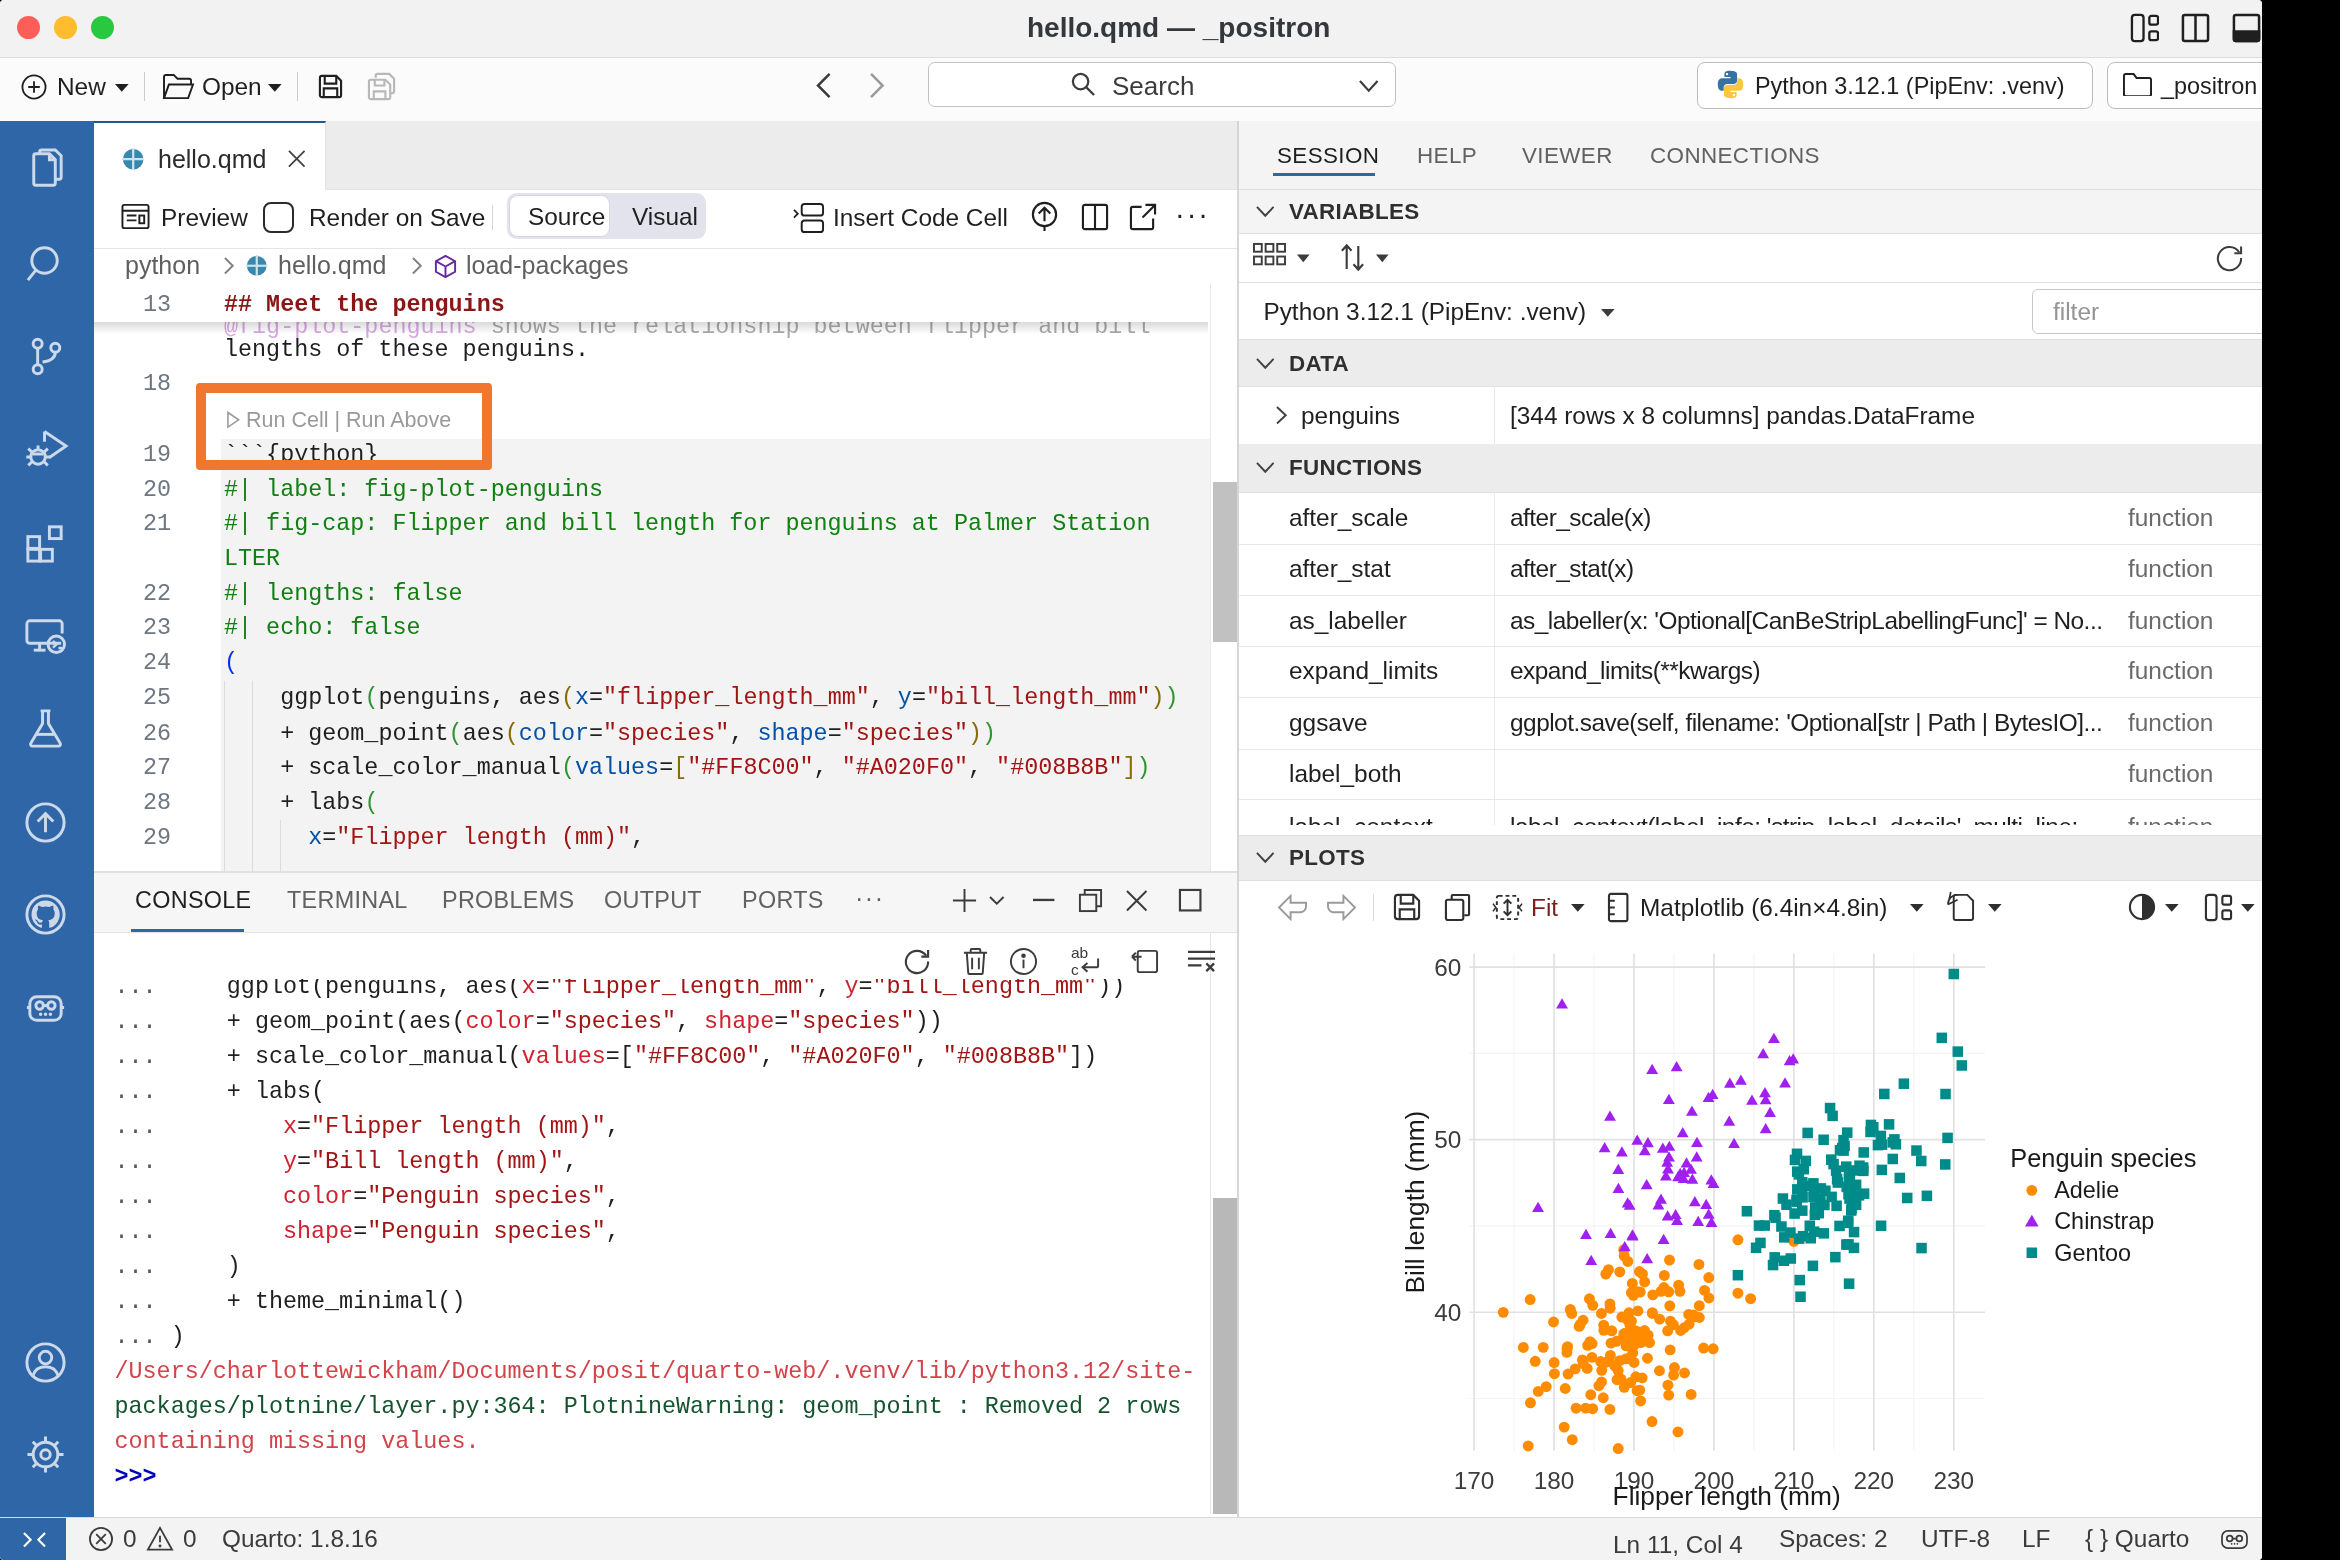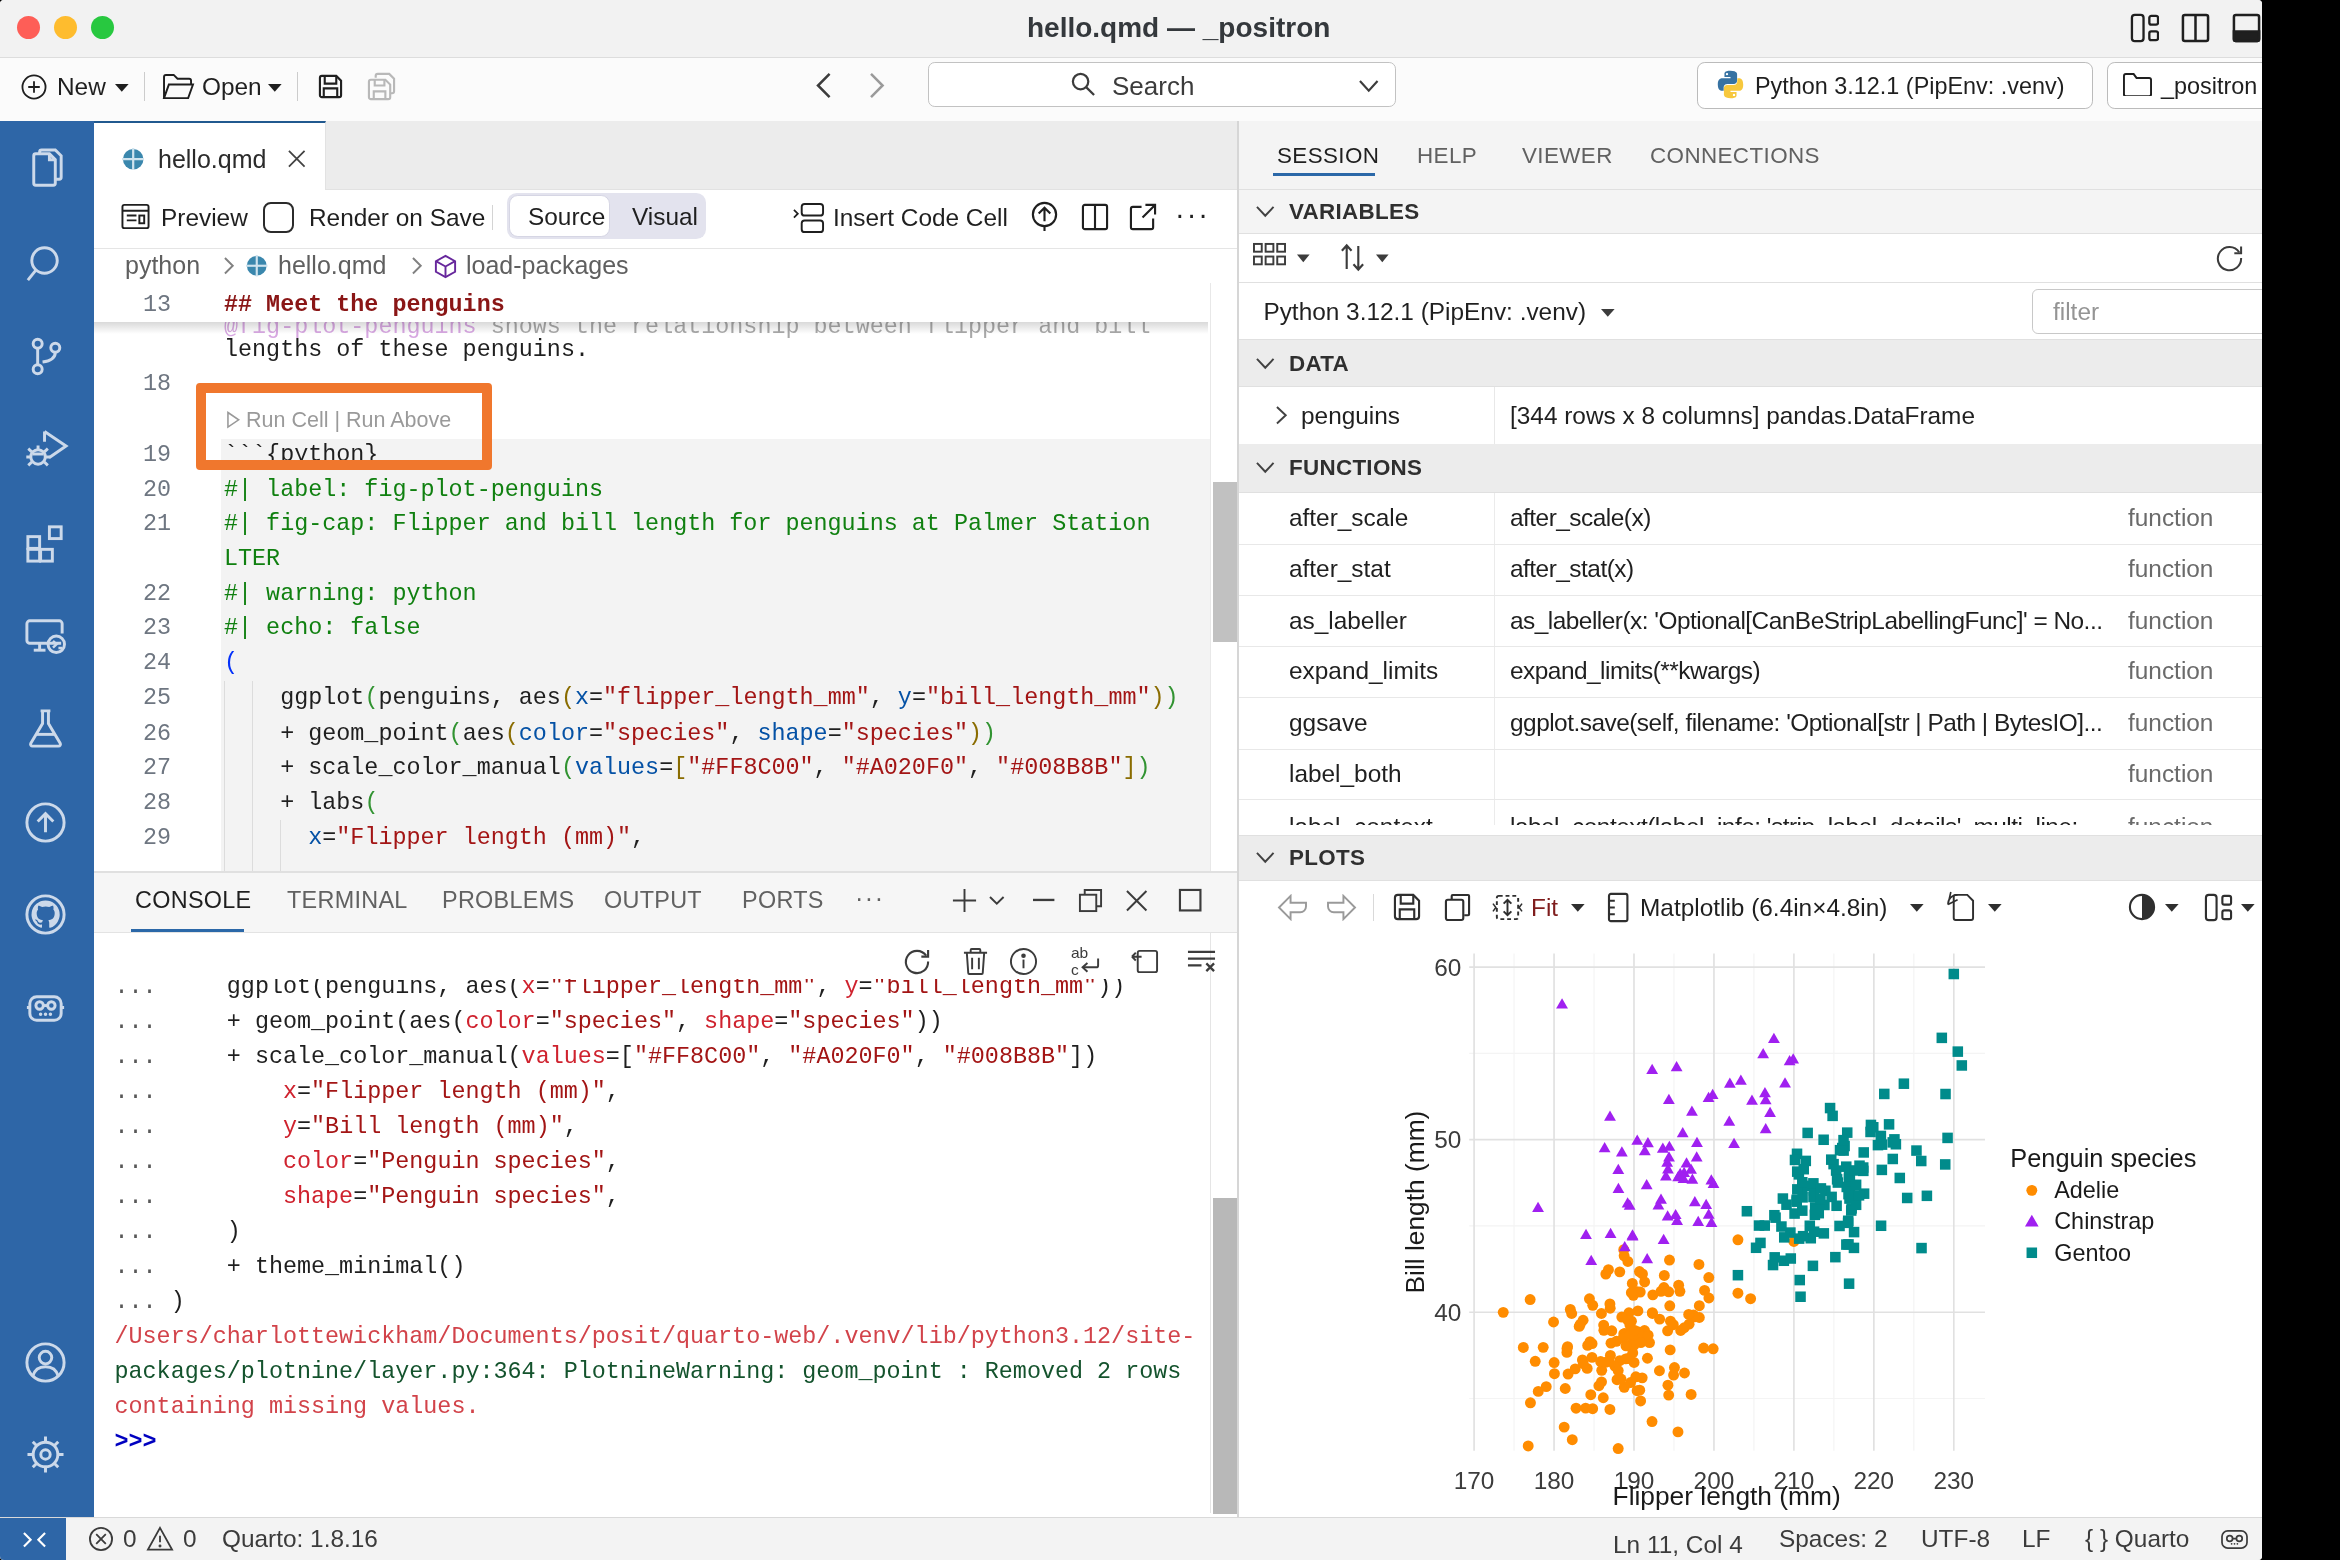--- a/index.html
+++ b/index.html
@@ -284,21 +284,21 @@
     <div class="vc mono" style="left:0;top:451px;width:77px;text-align:right;color:#6e7681;">26</div>
     <div class="vc mono" style="left:0;top:485px;width:77px;text-align:right;color:#6e7681;">27</div>
     <div class="vc mono" style="left:0;top:520px;width:77px;text-align:right;color:#6e7681;">28</div>
     <div class="vc mono" style="left:0;top:555px;width:77px;text-align:right;color:#6e7681;">29</div>
 
     <div class="vc mono" style="left:130px;top:67px;color:#1f1f1f;">lengths of these penguins.</div>
     <div class="vc mono" style="left:130px;top:172px;color:#1f1f1f;">```{python}</div>
     <div class="vc mono" style="left:130px;top:207px;color:#108010;">#| label: fig-plot-penguins</div>
     <div class="vc mono" style="left:130px;top:241px;color:#108010;">#| fig-cap: Flipper and bill length for penguins at Palmer Station</div>
     <div class="vc mono" style="left:130px;top:276px;color:#108010;">LTER</div>
-    <div class="vc mono" style="left:130px;top:311px;color:#108010;">#| warning: python</div>
+    <div class="vc mono" style="left:130px;top:311px;color:#108010;">#| lengths: false</div>
     <div class="vc mono" style="left:130px;top:345px;color:#108010;">#| echo: false</div>
     <div class="vc mono" style="left:130px;top:380px;color:#0431fa;">(</div>
     <div class="vc mono" style="left:130px;top:415px;color:#1f1f1f;">    ggplot<span style="color:#319331;">(</span>penguins, aes<span style="color:#8a6c00;">(</span><span style="color:#0451a5;">x</span>=<span style="color:#a31515;">"flipper_length_mm"</span>, <span style="color:#0451a5;">y</span>=<span style="color:#a31515;">"bill_length_mm"</span><span style="color:#8a6c00;">)</span><span style="color:#319331;">)</span></div>
     <div class="vc mono" style="left:130px;top:451px;color:#1f1f1f;">    + geom_point<span style="color:#319331;">(</span>aes<span style="color:#8a6c00;">(</span><span style="color:#0451a5;">color</span>=<span style="color:#a31515;">"species"</span>, <span style="color:#0451a5;">shape</span>=<span style="color:#a31515;">"species"</span><span style="color:#8a6c00;">)</span><span style="color:#319331;">)</span></div>
     <div class="vc mono" style="left:130px;top:485px;color:#1f1f1f;">    + scale_color_manual<span style="color:#319331;">(</span><span style="color:#0451a5;">values</span>=<span style="color:#8a6c00;">[</span><span style="color:#a31515;">"#FF8C00"</span>, <span style="color:#a31515;">"#A020F0"</span>, <span style="color:#a31515;">"#008B8B"</span><span style="color:#8a6c00;">]</span><span style="color:#319331;">)</span></div>
     <div class="vc mono" style="left:130px;top:520px;color:#1f1f1f;">    + labs<span style="color:#319331;">(</span></div>
     <div class="vc mono" style="left:130px;top:555px;color:#1f1f1f;">      <span style="color:#0451a5;">x</span>=<span style="color:#a31515;">"Flipper length (mm)"</span>,</div>
 
     <svg class="ic" style="left:132px;top:128px;" width="14.6" height="17.6" viewBox="0 0 15 18" fill="none" stroke="#999" stroke-width="1.6">
         <path d="M2 1.5 L13 9 L2 16.5 Z"></path>
@@ -371,20 +371,21 @@
     <div class="abs" style="left:1079px;top:75px;width:1px;height:27px;background:#d9d9d9;"></div>
     <svg class="ic" style="left:1092px;top:74px;z-index:3;" width="31" height="29" viewBox="0 0 32 30" fill="none" stroke="#3c3c3c" stroke-width="2.4">
       <path d="M2 5 H30 M2 12 H30 M2 19 H16"></path>
         <path d="M21 17 L29 25 M29 17 L21 25"></path>
     </svg>
 
     <div class="abs" style="left:20.5px;top:97px;width:1092px;color:#1f1f1f;">
       <div class="mono" style="height:35px;line-height:35px;"><span style="color:#585858;">...</span>     ggplot(penguins, aes(<span style="color:#cf222e;">x</span>=<span style="color:#a31515;">"flipper_length_mm"</span>, <span style="color:#cf222e;">y</span>=<span style="color:#a31515;">"bill_length_mm"</span>))</div>
       <div class="mono" style="height:35px;line-height:35px;"><span style="color:#585858;">...</span>     + geom_point(aes(<span style="color:#cf222e;">color</span>=<span style="color:#a31515;">"species"</span>, <span style="color:#cf222e;">shape</span>=<span style="color:#a31515;">"species"</span>))</div>
       <div class="mono" style="height:35px;line-height:35px;"><span style="color:#585858;">...</span>     + scale_color_manual(<span style="color:#cf222e;">values</span>=[<span style="color:#a31515;">"#FF8C00"</span>, <span style="color:#a31515;">"#A020F0"</span>, <span style="color:#a31515;">"#008B8B"</span>])</div>
+      <div class="mono" style="height:35px;line-height:35px;"><span style="color:#585858;">...</span>     + labs(</div>
       <div class="mono" style="height:35px;line-height:35px;"><span style="color:#585858;">...</span>         <span style="color:#cf222e;">x</span>=<span style="color:#a31515;">"Flipper length (mm)"</span>,</div>
       <div class="mono" style="height:35px;line-height:35px;"><span style="color:#585858;">...</span>         <span style="color:#cf222e;">y</span>=<span style="color:#a31515;">"Bill length (mm)"</span>,</div>
       <div class="mono" style="height:35px;line-height:35px;"><span style="color:#585858;">...</span>         <span style="color:#cf222e;">color</span>=<span style="color:#a31515;">"Penguin species"</span>,</div>
       <div class="mono" style="height:35px;line-height:35px;"><span style="color:#585858;">...</span>         <span style="color:#cf222e;">shape</span>=<span style="color:#a31515;">"Penguin species"</span>,</div>
       <div class="mono" style="height:35px;line-height:35px;"><span style="color:#585858;">...</span>     )</div>
       <div class="mono" style="height:35px;line-height:35px;"><span style="color:#585858;">...</span>     + theme_minimal()</div>
       <div class="mono" style="height:35px;line-height:35px;"><span style="color:#585858;">...</span> )</div>
       <div class="mono" style="height:35px;line-height:35px;color:#d2434a;">/Users/charlottewickham/Documents/posit/quarto-web/.venv/lib/python3.12/site-</div>
       <div class="mono" style="height:35px;line-height:35px;color:#14532d;">packages/plotnine/layer.py:364: PlotnineWarning: geom_point : Removed 2 rows</div>
       <div class="mono" style="height:35px;line-height:35px;color:#d2434a;">containing missing values.</div>

